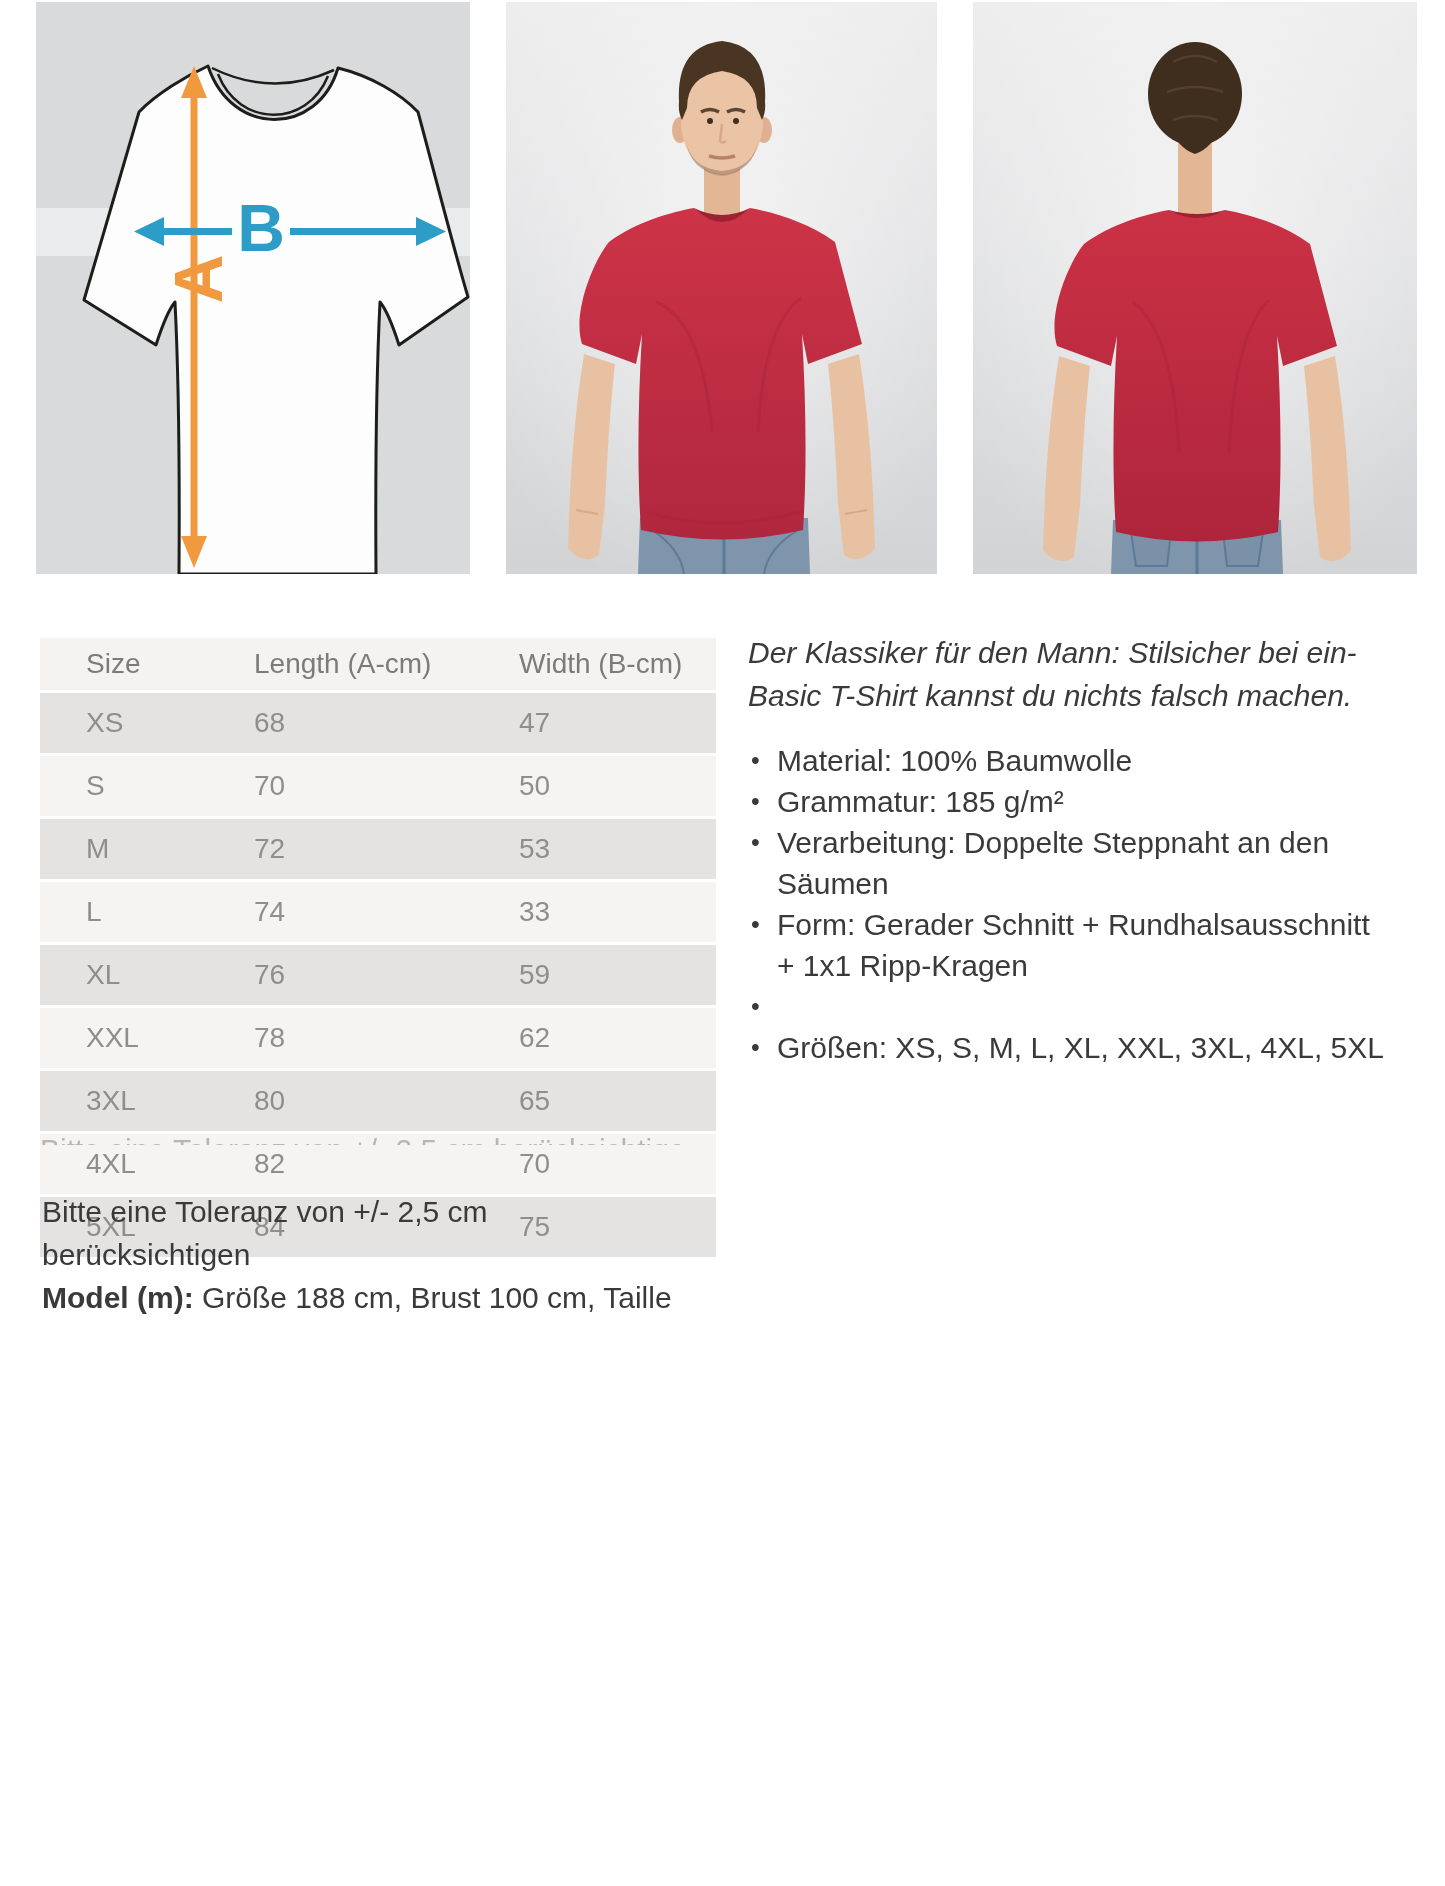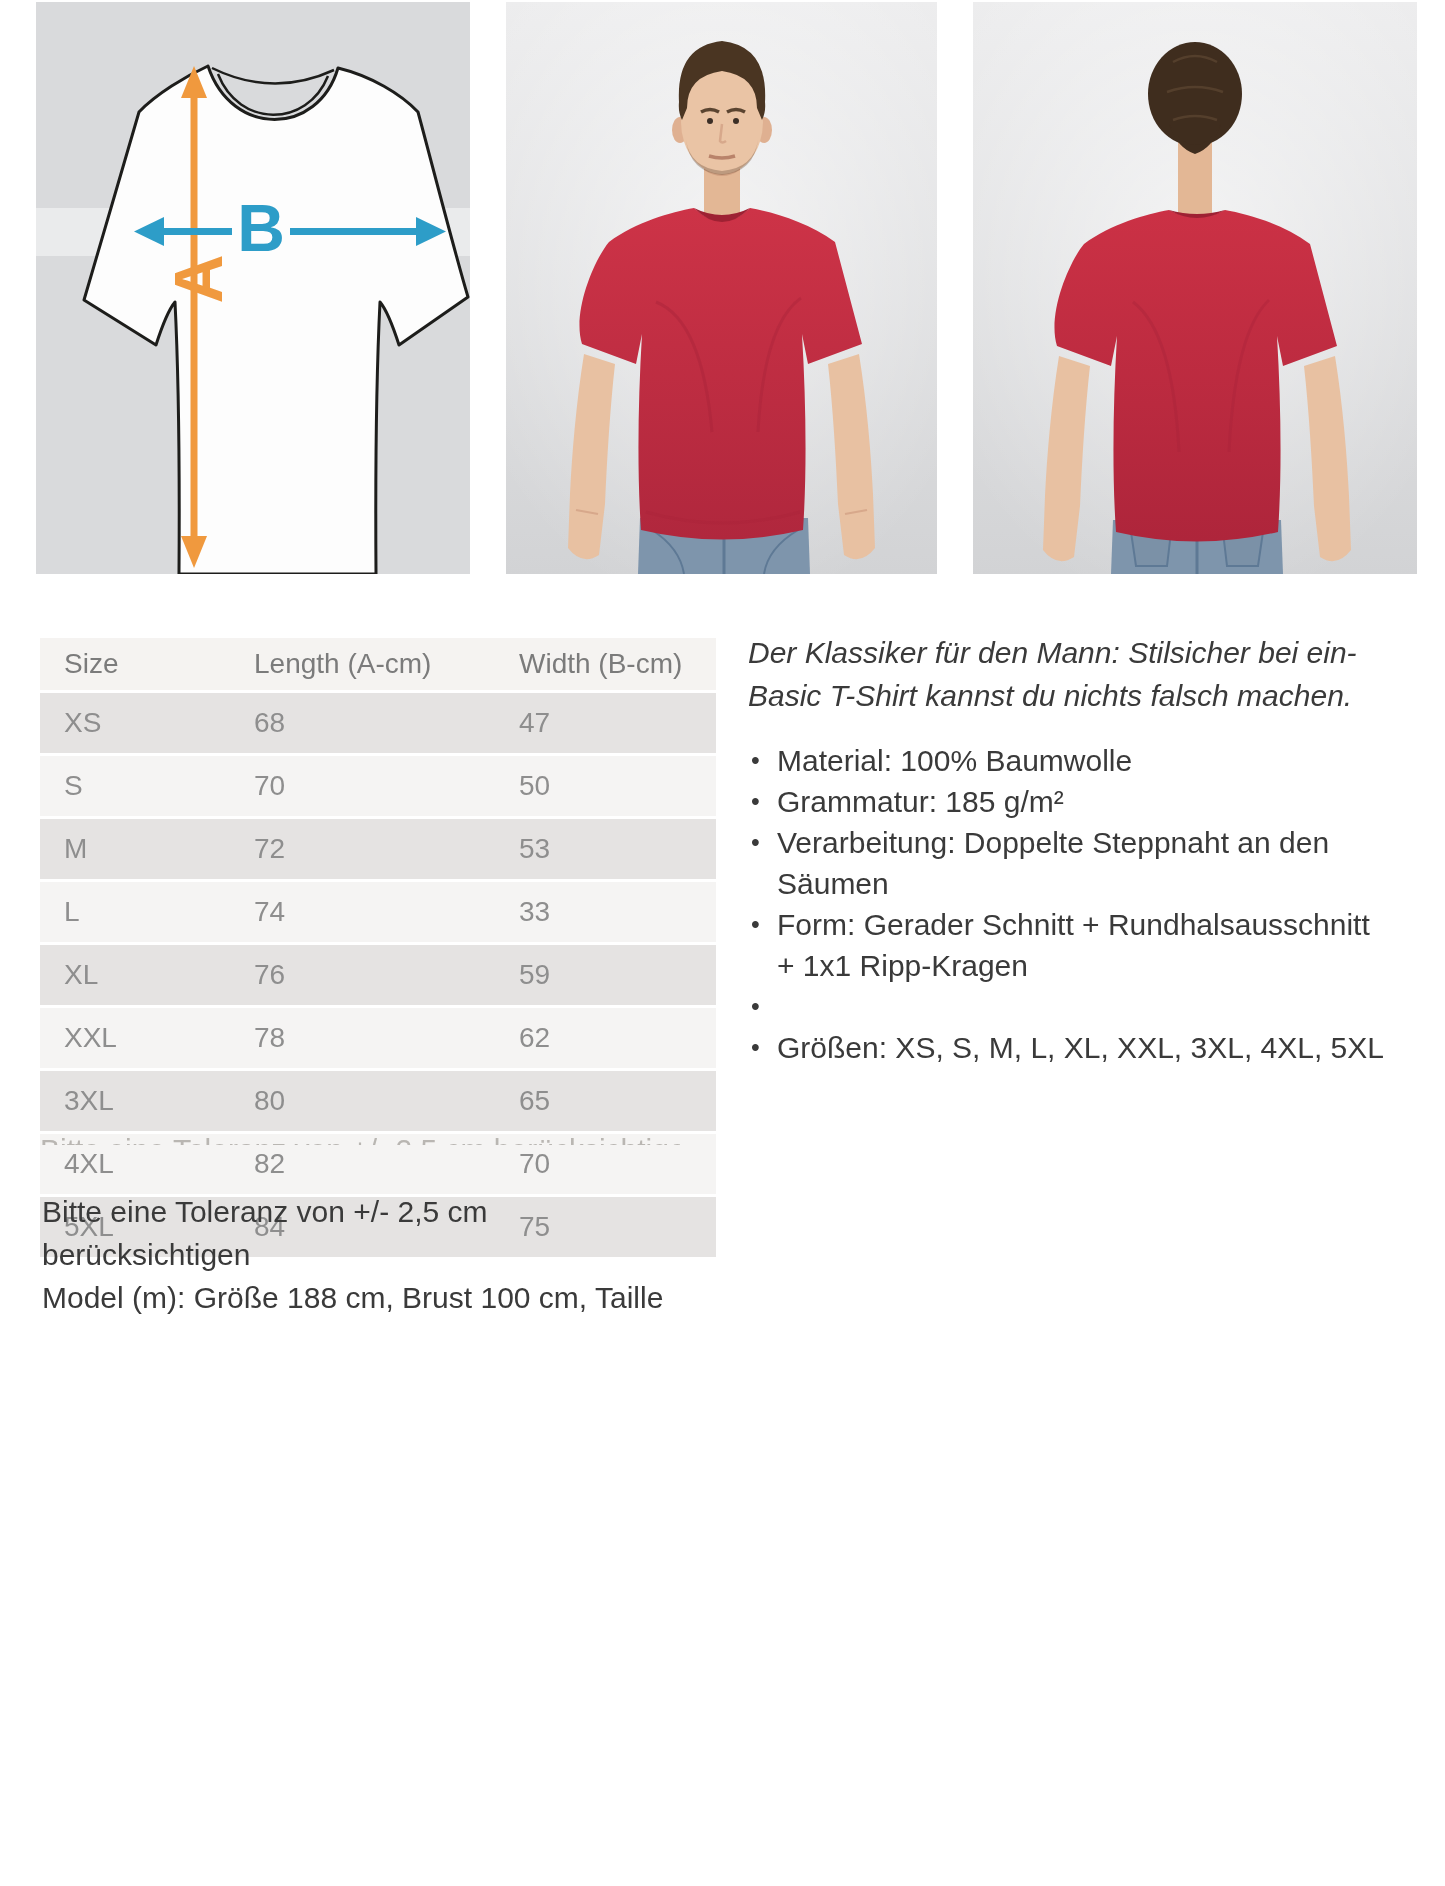--- a/index.html
+++ b/index.html
@@ -12,41 +12,41 @@
   .img-box{height:572px;overflow:hidden;}
   .img-box svg{display:block;width:100%;height:100%;}
   #box-diagram{width:434px;}
   #box-front{width:431px;}
   #box-back{width:444px;}
 
   
   .size-table{position:absolute;left:40px;top:638px;width:676px;font-size:28px;color:#8e8e8e;}
   .trow{display:grid;grid-template-columns:214px 265px 1fr;align-items:center;height:60px;margin-bottom:3px;}
   .trow>span{padding-left:0;}
-  .trow>span:first-child{padding-left:24px;}
+  .trow>span:first-child{padding-left:46px;}
   .thead-row{height:52px;background:#f5f3f1;color:#7b7b7b;}
   .row-dark{background:#e5e3e2;}
   .row-light{background:#f5f4f3;}
 
   
   .clip-strip{position:absolute;left:40px;top:1137px;width:640px;height:8px;overflow:hidden;
     color:#b9b6b2;font-size:30px;line-height:36px;white-space:nowrap;}
   .clip-strip>span{display:block;margin-top:-5px;}
 
   
   .desc{position:absolute;left:748px;top:631px;width:685px;color:#3a3a3a;font-size:30px;}
   .iline{line-height:43px;white-space:nowrap;font-style:italic;}
   ul.bullets{list-style:none;margin:23px 0 0 0;padding:0;}
   ul.bullets li{display:flex;line-height:41px;}
   .dot{flex:0 0 26px;padding-left:3px;font-size:25px;}
   .bl{white-space:nowrap;}
 
   
   .notes{position:absolute;left:42px;top:1190px;width:630px;font-size:30px;color:#3a3a3a;line-height:43px;}
-  .notes .b{font-weight:normal;}
+  .notes .b{font-weight:bold;}
 </style>
 </head>
 <body>
 
 <div class="images-row">
 
   <div class="img-box" id="box-diagram">
     <svg viewBox="0 0 434 572">
       <rect width="434" height="572" fill="#d9dadc"></rect>
       <rect y="206" width="434" height="48" fill="#ffffff" opacity="0.45"></rect>

